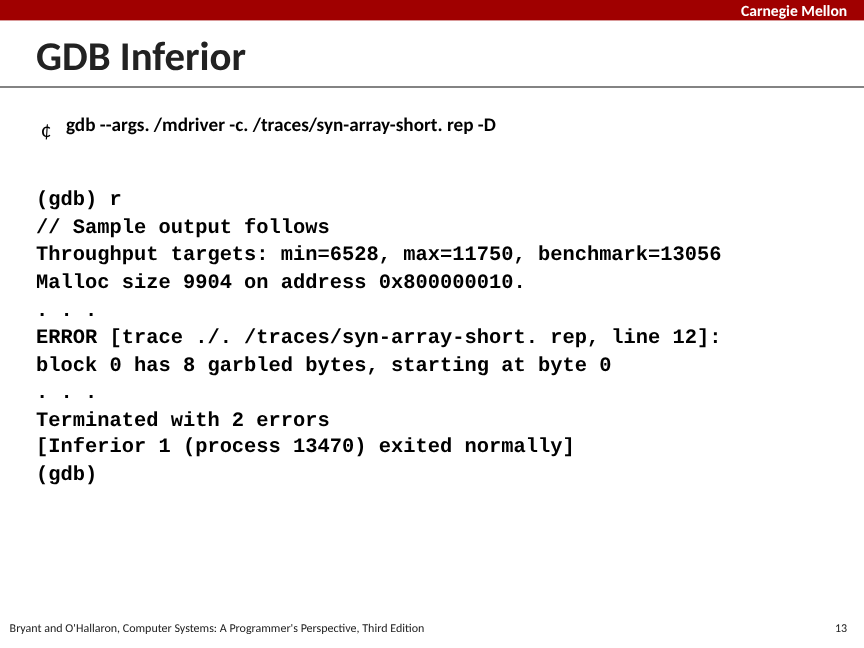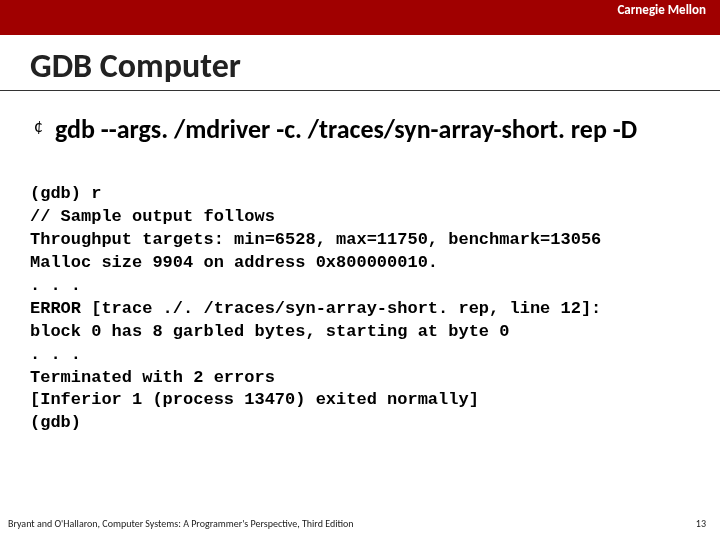--- a/index.html
+++ b/index.html
@@ -7,21 +7,21 @@
     padding: 0;
     width: 720px;
     height: 540px;
     background: #fff;
     font-family: Calibri, "Segoe UI", Arial, sans-serif;
     color: #000;
     overflow: hidden;
     position: relative;
   }
   .topbar {
-    height: 35px;
+    height: 17px;
     background: #a00000;
     position: relative;
   }
   .topbar-text {
     position: absolute;
     right: 14px;
     top: 2px;
     color: #fff;
     font-weight: 700;
     font-size: 13px;
@@ -43,21 +43,21 @@
     align-items: flex-start;
     margin: 22px 0 0 34px;
   }
   .bullet-sym {
     font-size: 18px;
     line-height: 22px;
     margin-right: 12px;
     margin-top: 2px;
   }
   .bullet-text {
-    font-size: 26px;
+    font-size: 16px;
     font-weight: 600;
     font-family: Calibri, "Segoe UI", Arial, sans-serif;
   }
   .code-block {
     margin: 38px 0 0 30px;
     font-family: "Courier New", Courier, monospace;
     font-size: 17px;
     font-weight: bold;
     line-height: 1.35;
     white-space: pre;
@@ -77,21 +77,21 @@
     font-size: 10px;
   }
 </style>
 </head>
 <body>
 
 <div class="topbar">
   <span class="topbar-text">Carnegie Mellon</span>
 </div>
 
-<div class="title">GDB Computer</div>
+<div class="title">GDB Inferior</div>
 <hr class="rule">
 
 <div class="bullet-row">
   <span class="bullet-sym">¢</span>
   <span class="bullet-text">gdb --args. /mdriver -c. /traces/syn-array-short. rep -D</span>
 </div>
 
 <div class="code-block">(gdb) r
 // Sample output follows
 Throughput targets: min=6528, max=11750, benchmark=13056

